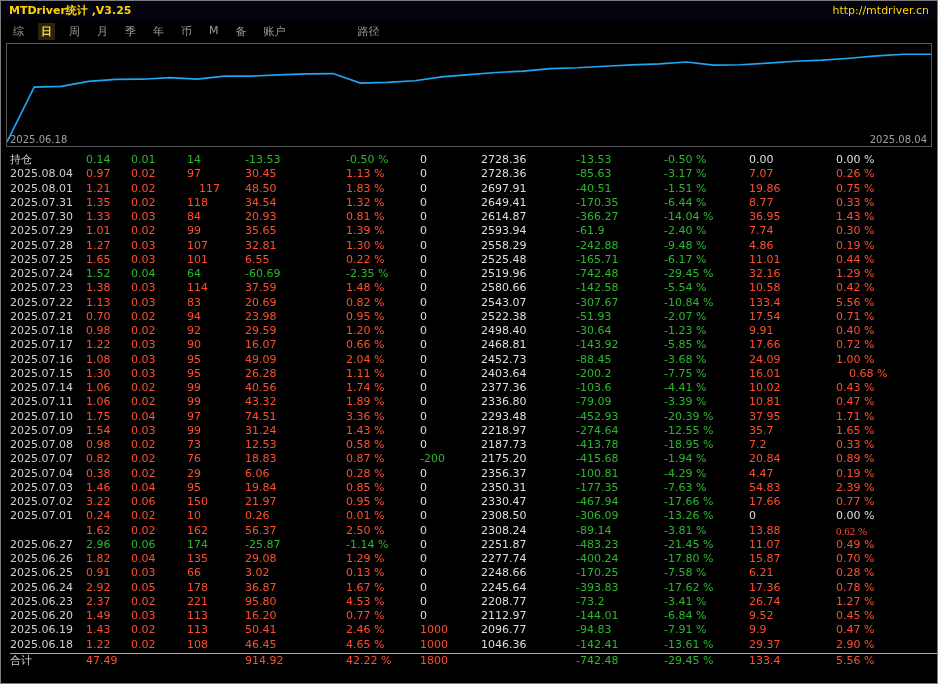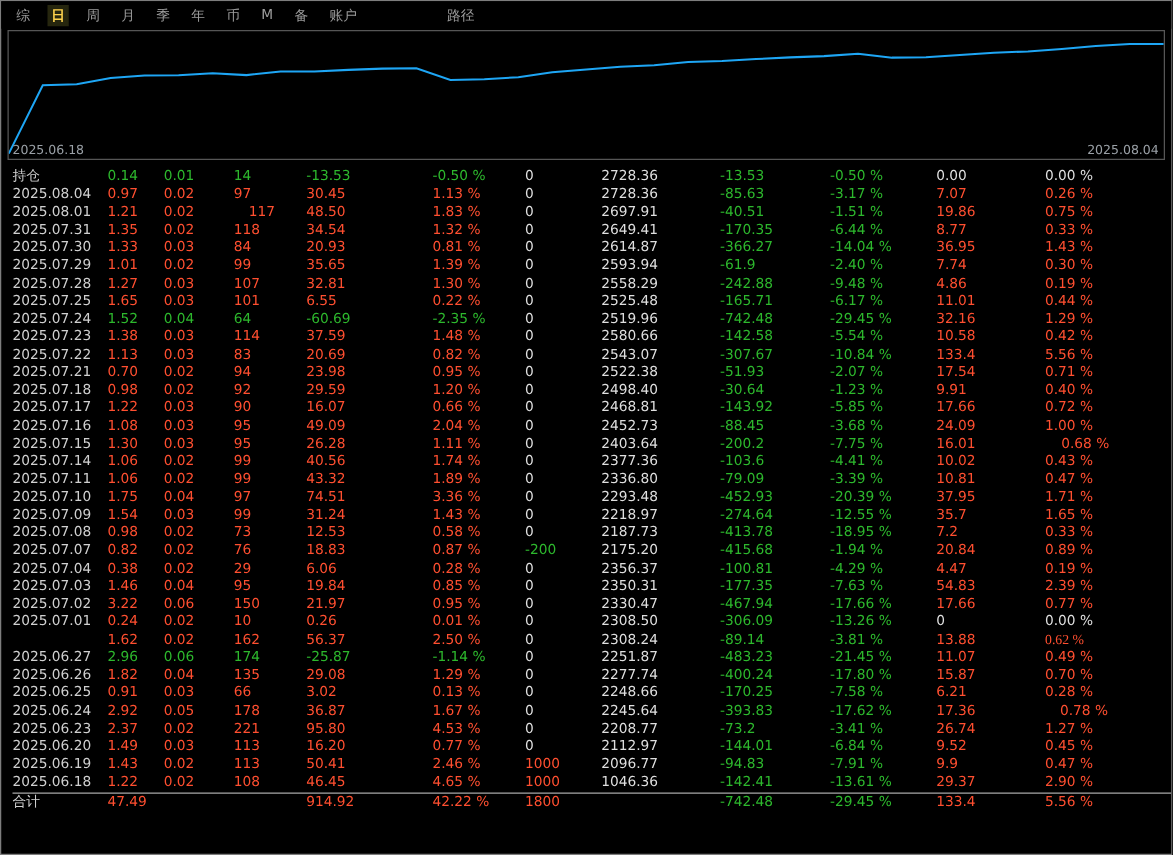--- a/index.html
+++ b/index.html
@@ -21,20 +21,24 @@
   .table{flex:1;padding:4px 0 0 9px;overflow:hidden}
   .trow{display:grid;grid-template-columns:76px 45px 56px 58px 101px 74px 61px 95px 88px 85px 87px 1fr;height:14.25px;line-height:14.25px;white-space:nowrap}
   .trow span{overflow:hidden}
   .trow.head span{color:#e9e9e9}
   .trow.total{border-top:1px solid #a8a8a8;margin-top:1px}
 </style>
 </head>
 <body>
 
 <div class="window">
+  <div class="titlebar">
+    <span class="title">MTDriver统计 ,V3.25</span>
+    <a class="url">http://mtdriver.cn</a>
+  </div>
 
   <div class="menubar">
     <span id="menu-tabs" style="display:flex;gap:11px">
         <span class="menu-tab">综</span>
         <span class="menu-tab active">日</span>
         <span class="menu-tab">周</span>
         <span class="menu-tab">月</span>
         <span class="menu-tab">季</span>
         <span class="menu-tab">年</span>
         <span class="menu-tab">币</span>
@@ -479,21 +483,21 @@
         <span style="color: rgb(255, 79, 48);">2.92</span>
         <span style="color: rgb(255, 79, 48);">0.05</span>
         <span style="color: rgb(255, 79, 48);">178</span>
         <span style="color: rgb(255, 79, 48);">36.87</span>
         <span style="color: rgb(255, 79, 48);">1.67 %</span>
         <span style="color: rgb(223, 223, 223);">0</span>
         <span style="color: rgb(223, 223, 223);">2245.64</span>
         <span style="color: rgb(45, 184, 45);">-393.83</span>
         <span style="color: rgb(45, 184, 45);">-17.62 %</span>
         <span style="color: rgb(255, 79, 48);">17.36</span>
-        <span style="color: rgb(255, 79, 48); margin-left: 12px;">0.78 %</span>
+        <span style="color: rgb(255, 79, 48);">0.78 %</span>
       </div>
       <div class="trow data">
         <span style="color: rgb(208, 208, 208);">2025.06.23</span>
         <span style="color: rgb(255, 79, 48);">2.37</span>
         <span style="color: rgb(255, 79, 48);">0.02</span>
         <span style="color: rgb(255, 79, 48);">221</span>
         <span style="color: rgb(255, 79, 48);">95.80</span>
         <span style="color: rgb(255, 79, 48);">4.53 %</span>
         <span style="color: rgb(223, 223, 223);">0</span>
         <span style="color: rgb(223, 223, 223);">2208.77</span>

